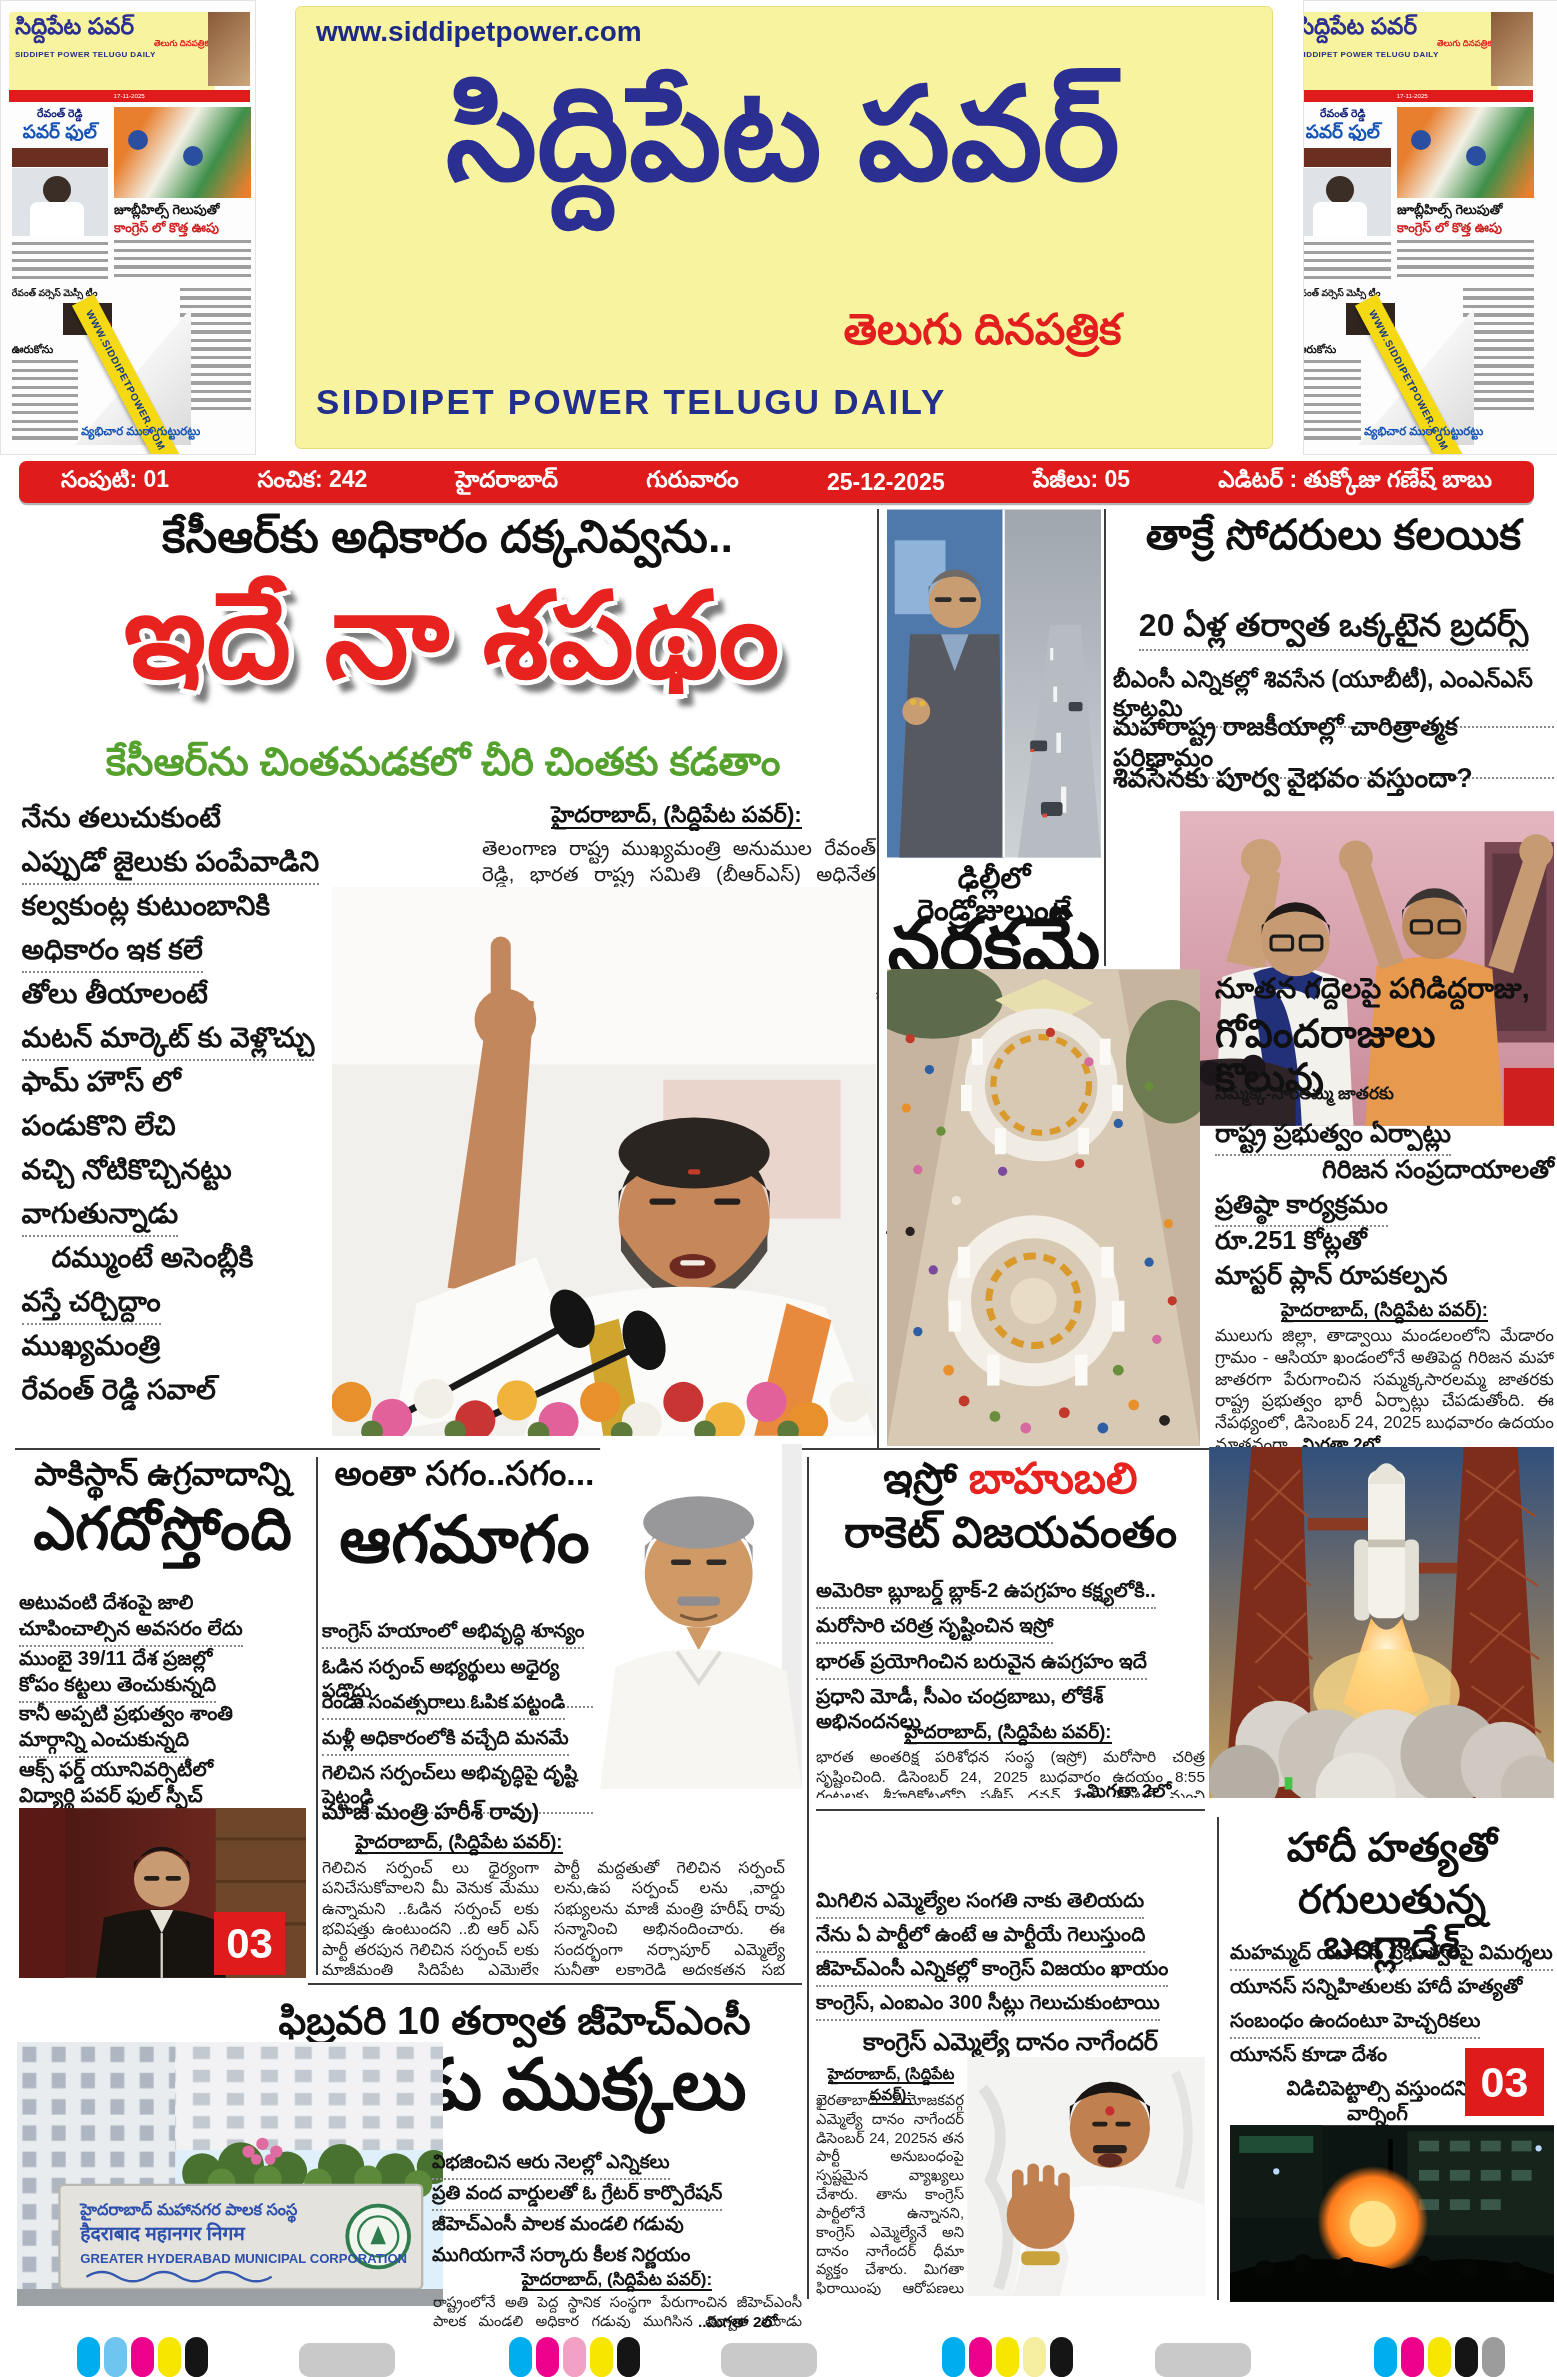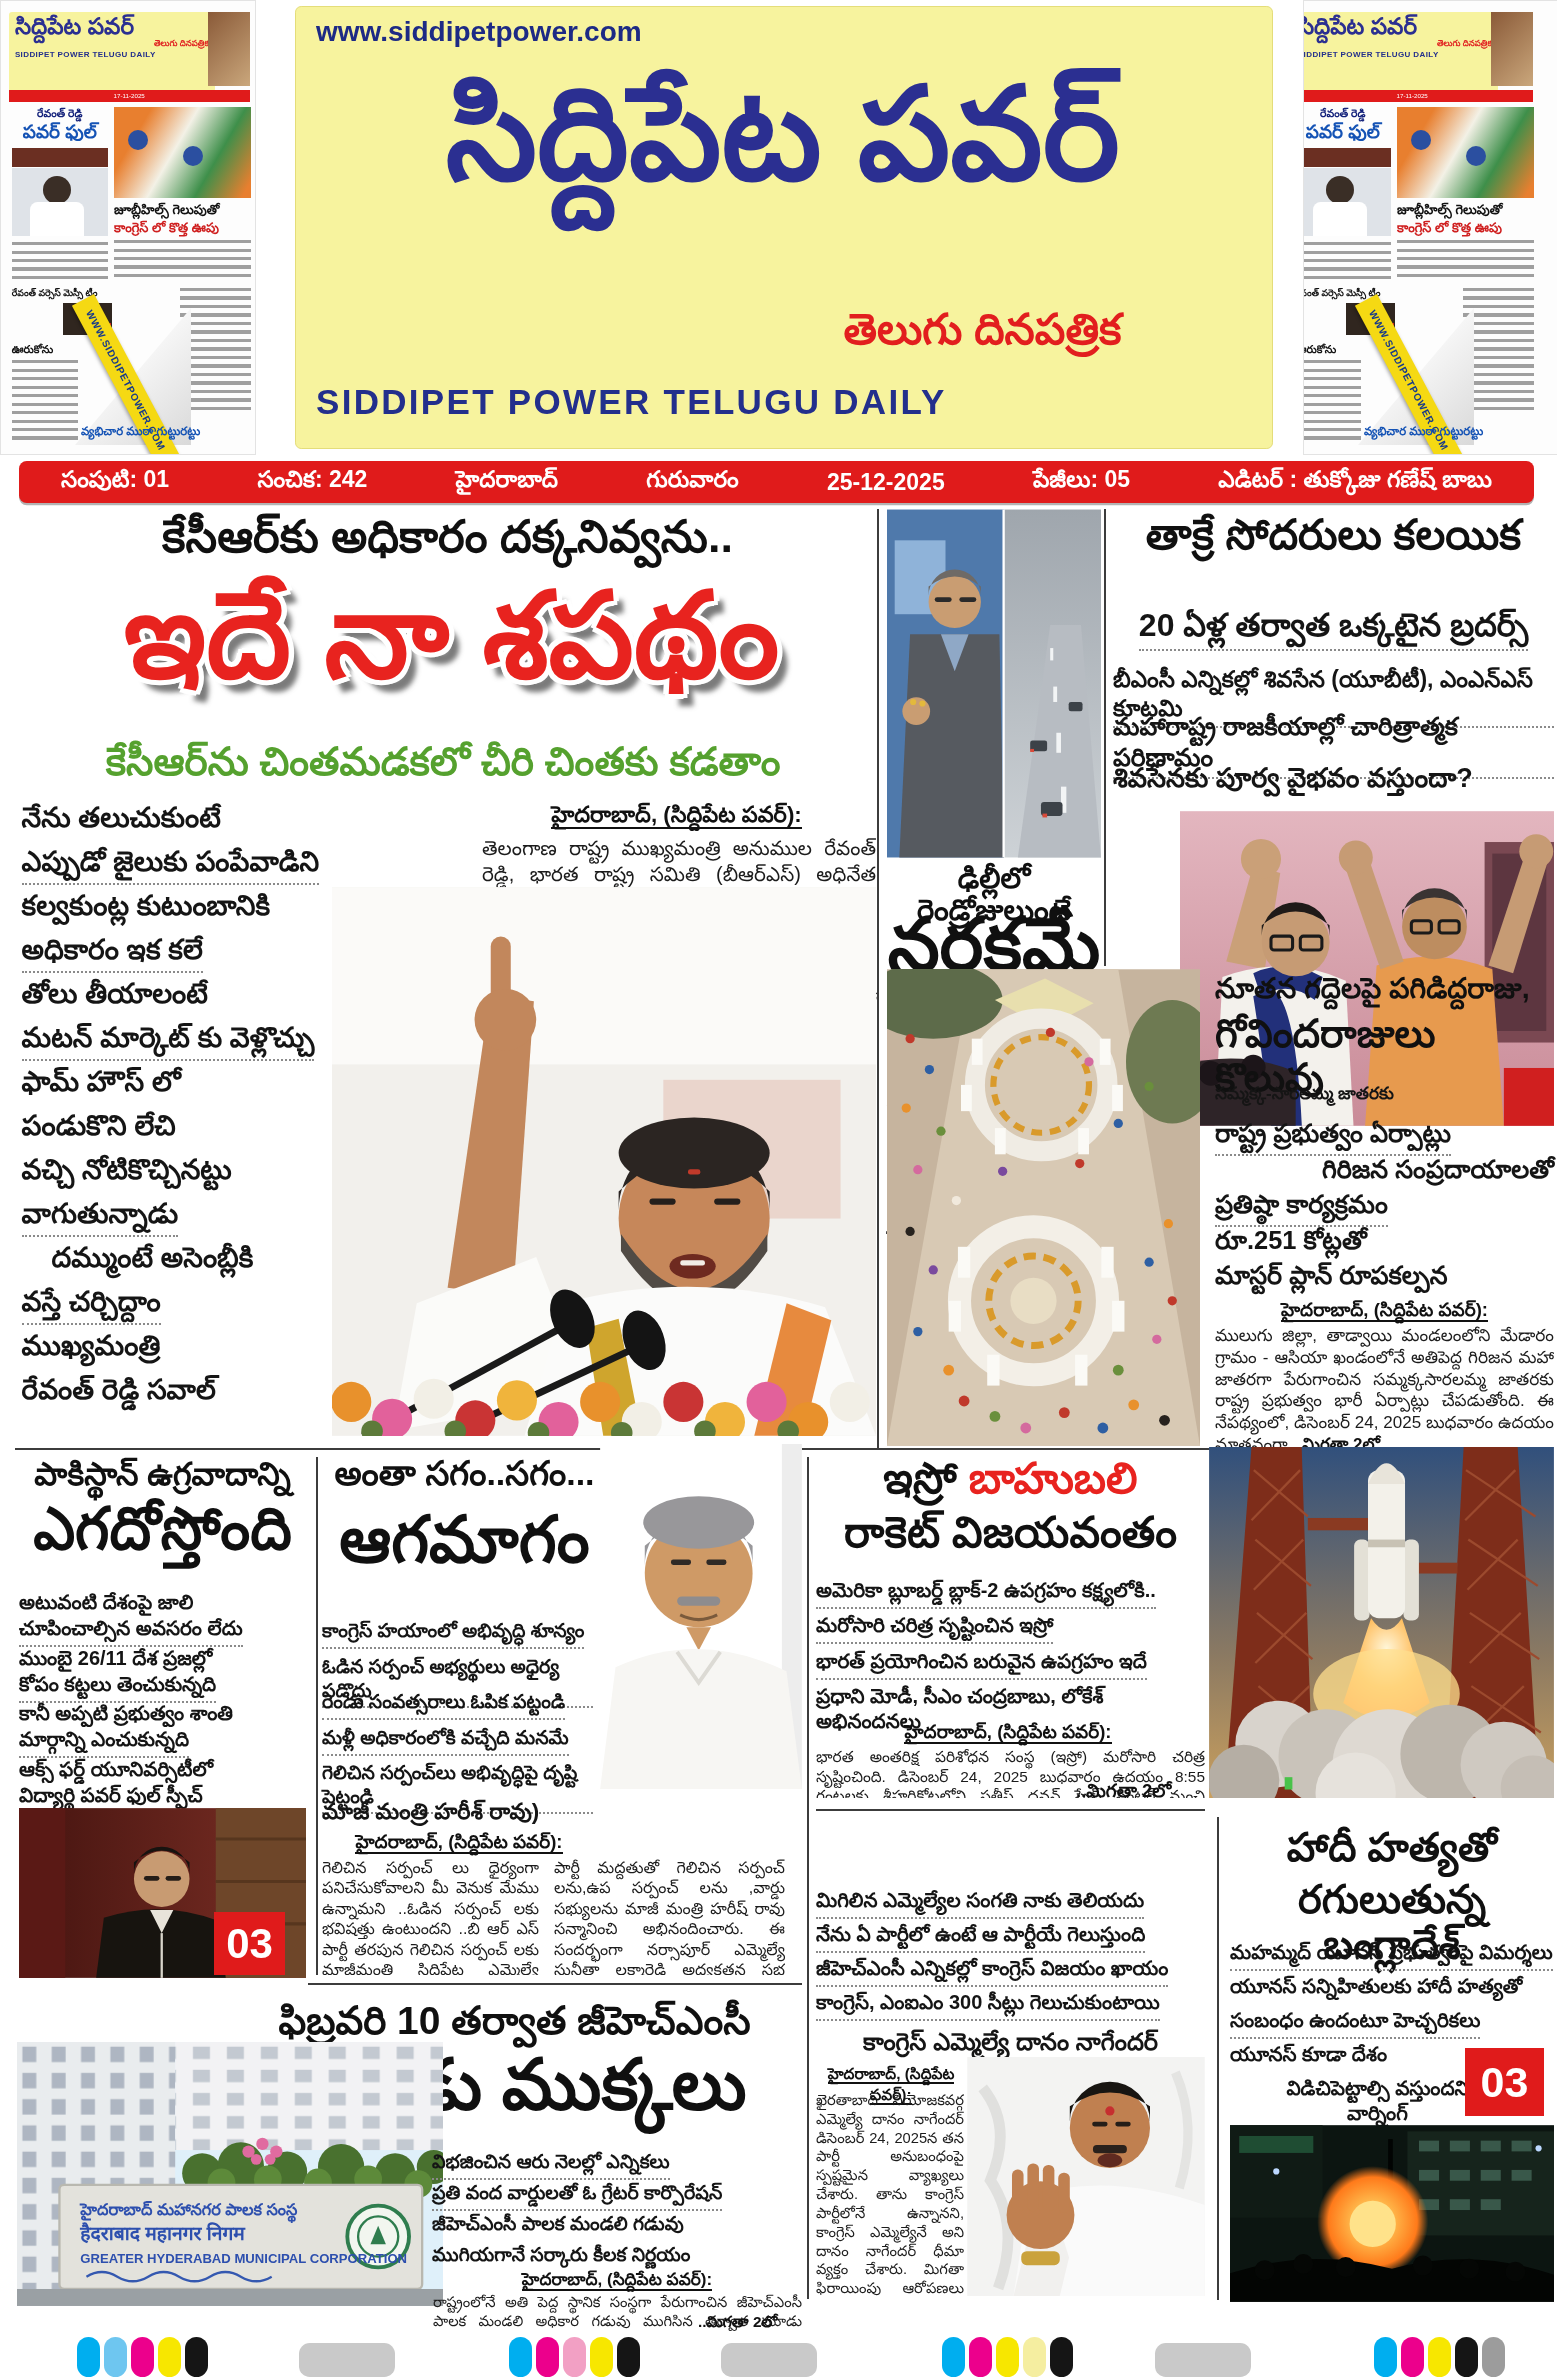--- a/index.html
+++ b/index.html
@@ -387,21 +387,21 @@
   <div class="s pt" style="left:1215px;top:1260px;width:339px;font-size:25.4px;">మాస్టర్ ప్లాన్ రూపకల్పన</div>
   <div class="s dl c" style="left:1215px;top:1299px;width:339px;font-size:18.5px;"><span>హైదరాబాద్, (సిద్దిపేట పవర్):</span></div>
   <div class="s bodytx j" style="left:1215px;top:1325px;width:339px;height:122px;font-size:17px;overflow:hidden;">
     <span>ములుగు జిల్లా, తాడ్వాయి మండలంలోని మేడారం గ్రామం - ఆసియా ఖండంలోనే అతిపెద్ద గిరిజన మహా జాతరగా పేరుగాంచిన సమ్మక్కసారలమ్మ జాతరకు రాష్ట్ర ప్రభుత్వం భారీ ఏర్పాట్లు చేపడుతోంది. ఈ నేపథ్యంలో, డిసెంబర్ 24, 2025 బుధవారం ఉదయం నూతనంగా</span> <span class="contd">..మిగతా 2లో</span>
   </div>
 
   <div class="s hl c" style="left:17px;top:1457px;width:291px;font-size:32px;">పాకిస్థాన్ ఉగ్రవాదాన్ని</div>
   <div class="s hl c" style="left:17px;top:1496px;width:291px;font-size:59px;">ఎగదోస్తోంది</div>
   <div class="s pt" style="left:19px;top:1590px;width:287px;font-size:20px;">అటువంటి దేశంపై జాలి</div>
   <div class="s pt" style="left:19px;top:1616px;width:287px;font-size:20px;"><span class="dotu">చూపించాల్సిన అవసరం లేదు</span></div>
-  <div class="s pt" style="left:19px;top:1646px;width:287px;font-size:20px;">ముంబై 26/11 దేశ ప్రజల్లో</div>
+  <div class="s pt" style="left:19px;top:1646px;width:287px;font-size:20px;">ముంబై 39/11 దేశ ప్రజల్లో</div>
   <div class="s pt" style="left:19px;top:1672px;width:287px;font-size:20px;"><span class="dotu">కోపం కట్టలు తెంచుకున్నది</span></div>
   <div class="s pt" style="left:19px;top:1701px;width:287px;font-size:20px;">కానీ అప్పటి ప్రభుత్వం శాంతి</div>
   <div class="s pt" style="left:19px;top:1727px;width:287px;font-size:20px;"><span class="dotu">మార్గాన్ని ఎంచుకున్నది</span></div>
   <div class="s pt" style="left:19px;top:1757px;width:287px;font-size:20px;">ఆక్స్ ఫర్డ్ యూనివర్సిటీలో</div>
   <div class="s pt" style="left:19px;top:1783px;width:287px;font-size:20px;">విద్యార్థి పవర్ ఫుల్ స్పీచ్</div>
   <div class="s" style="left:19px;top:1808px;width:287px;height:170px;">
     <svg width="287" height="170" viewBox="0 0 372 220">
       <defs>
           <linearGradient id="pkg" x1="0" y1="0" x2="1" y2="0">
         <stop offset="0" stop-color="#451410"></stop>

